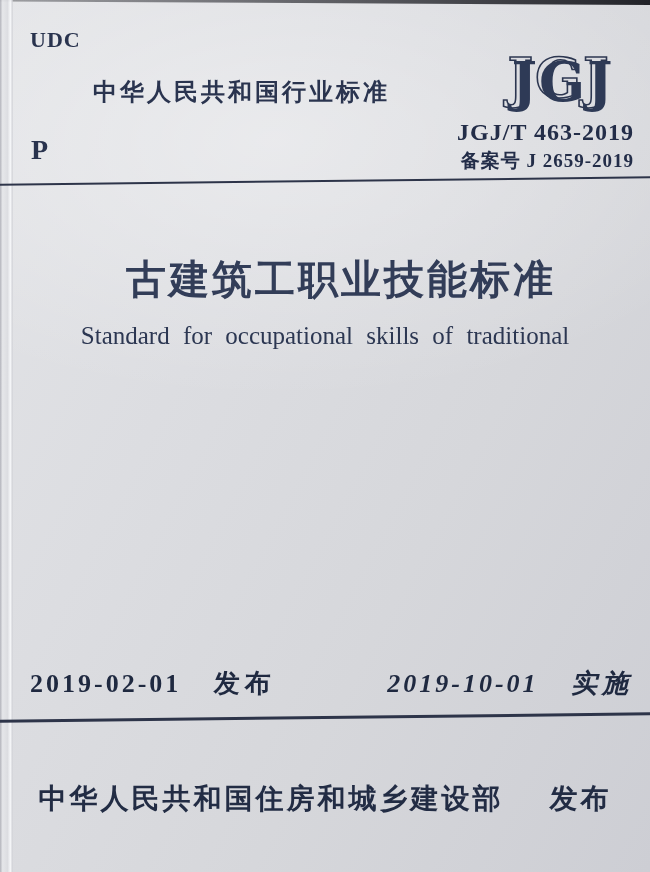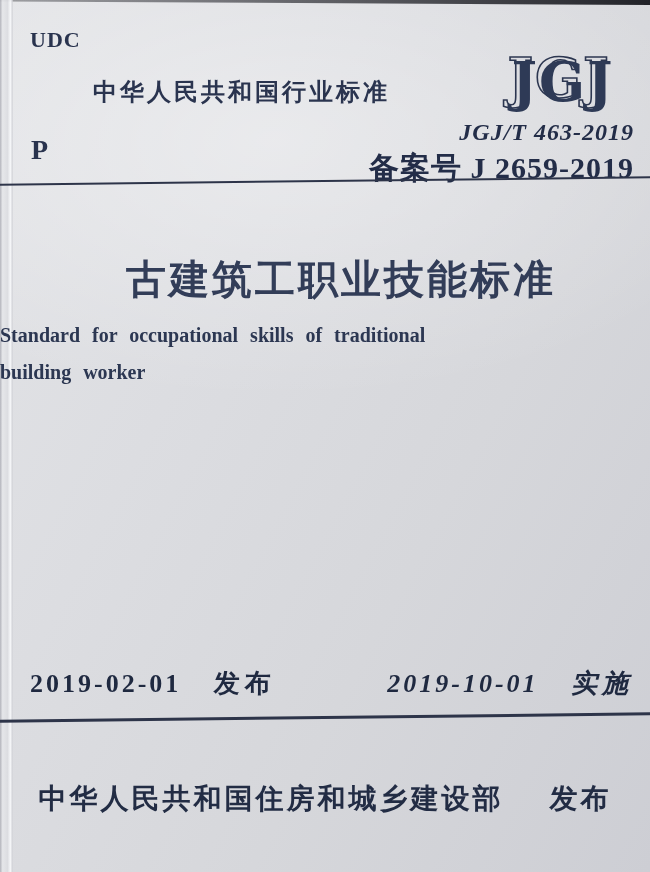--- a/index.html
+++ b/index.html
@@ -46,42 +46,42 @@
     font-family:"DejaVu Serif", serif; font-weight:bold; font-size:54px;
     fill:#dcdde1; stroke:#2c3650; stroke-width:1.6; letter-spacing:2px;
   }
   .logo-front {
     font-family:"DejaVu Serif", serif; font-weight:bold; font-size:54px;
     fill:#2e3a56; letter-spacing:2px;
   }
   .std-number {
     right:16px; top:119px; text-align:center;
     font-family:"Liberation Serif", serif; font-weight:bold;
-    font-size:24px; letter-spacing:1px; color:#232d48;font-style:italic;
+    font-size:24px; letter-spacing:1px; color:#232d48;
   }
   .record-number {
     right:16px; top:148px; text-align:right;
     font-family:"Liberation Serif", serif; font-weight:bold;
-    font-size:30px; letter-spacing:1px; color:#232d48;
+    font-size:19px; letter-spacing:1px; color:#232d48;
   }
   .rule {
     position:absolute; left:-5px; right:-5px; height:2px;
     background:#2d3449; transform:rotate(-0.65deg);
   }
   .rule-1 { top:180px; }
   .rule-2 { top:716px; height:3px; }
   .title-cn {
     left:16px; top:252px; width:100%; text-align:center;
     font-family:"Liberation Serif", serif; font-weight:bold;
     font-size:40px; letter-spacing:3px; color:#323d58;
   }
   .title-en {
-    left:0; top:317px; width:100%; text-align:left;
-    font-family:"Liberation Serif", serif; font-weight:700;
-    font-size:20px; line-height:37px; word-spacing:7px; color:#2c3752;
+    left:0; top:317px; width:100%; text-align:center;
+    font-family:"Liberation Serif", serif; font-weight:400;
+    font-size:25px; line-height:37px; word-spacing:7px; color:#2c3752;
   }
   .date-row { top:666px; white-space:nowrap; }
   .date-row .num {
     font-family:"Liberation Serif", serif; font-weight:bold;
     font-size:26px; letter-spacing:3px; color:#1f2940;
   }
   .date-row .cjk {
     font-family:"Liberation Sans", sans-serif; font-weight:bold;
     font-size:26px; letter-spacing:5px; margin-left:28px; color:#1f2940;
   }
@@ -114,21 +114,20 @@
   <div class="abs record-number">备案号 J 2659-2019</div>
 
   <div class="abs doc-class">P</div>
 
   <div class="rule rule-1"></div>
 
   <div class="abs title-cn">古建筑工职业技能标准</div>
 
   <div class="abs title-en">
     <div>Standard for occupational skills of traditional</div>
-    <div>building worker</div>
   </div>
 
   <div class="abs date-row date-left">
     <span class="num">2019-02-01</span>
     <span class="cjk">发布</span>
   </div>
 
   <div class="abs date-row date-right">
     <span class="num">2019-10-01</span>
     <span class="cjk">实施</span>

